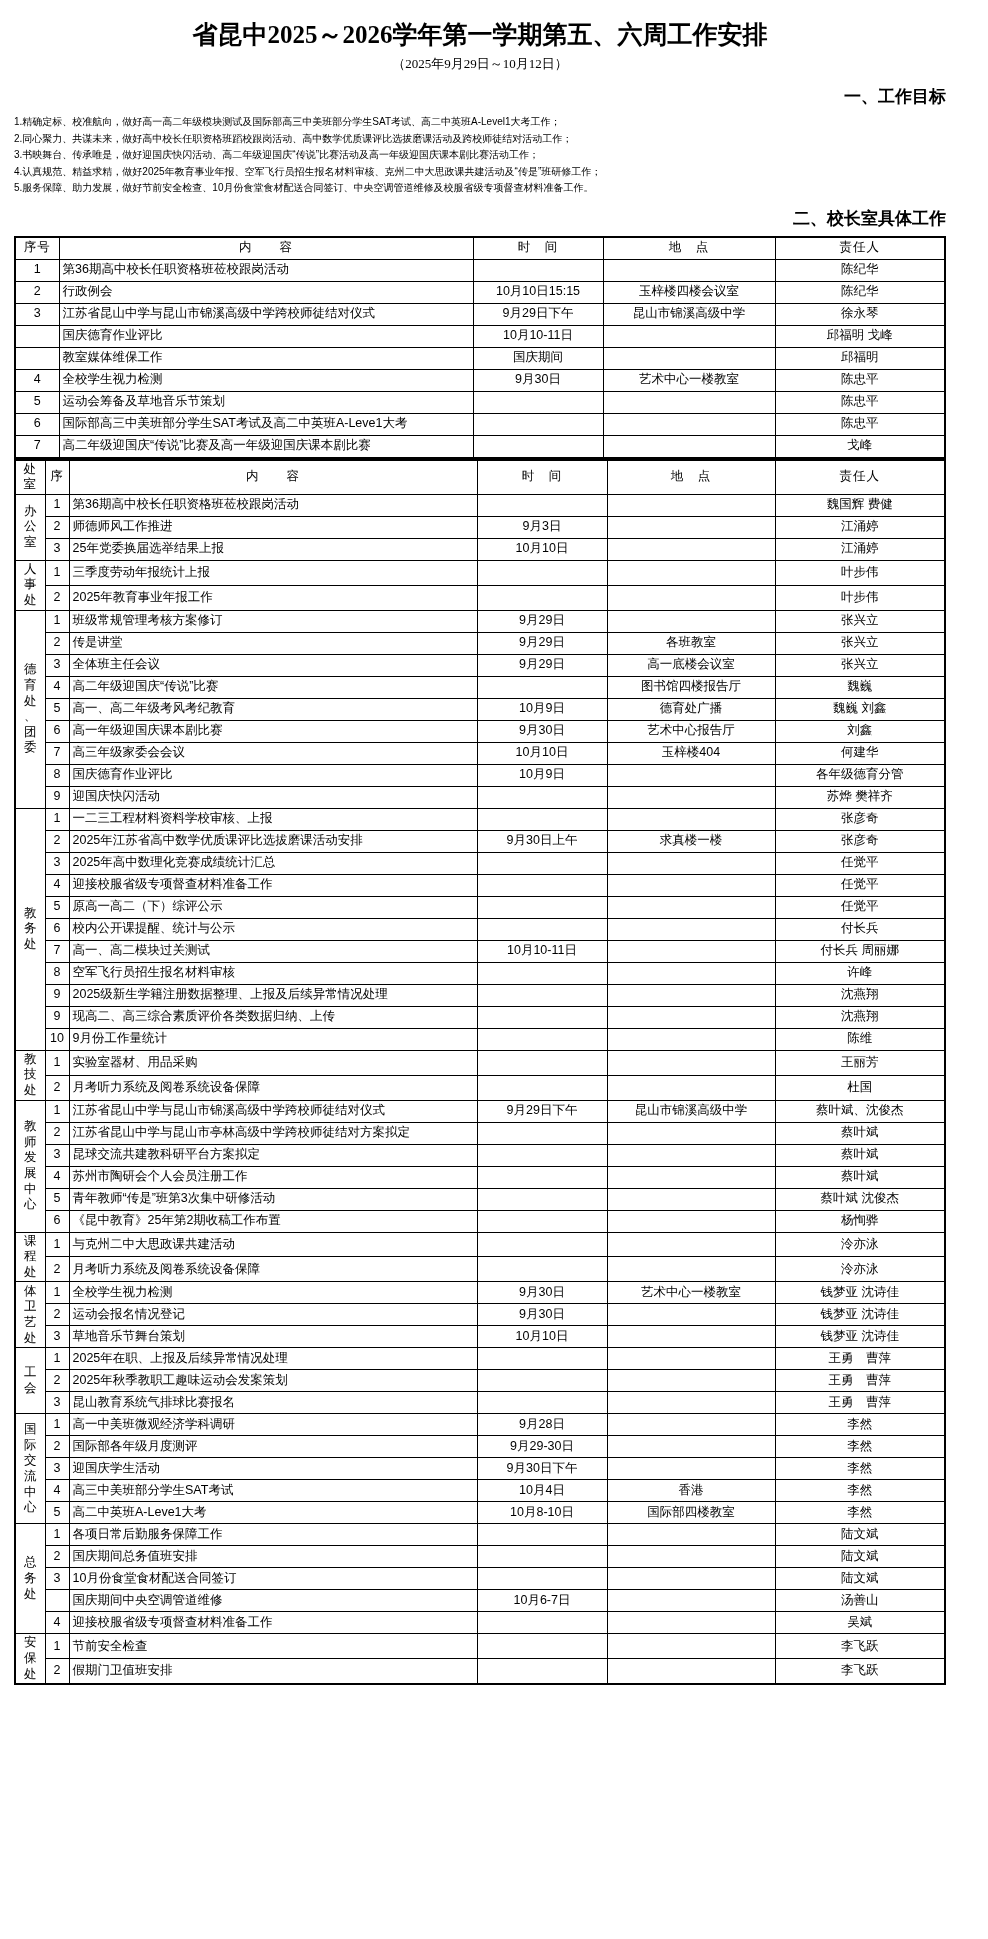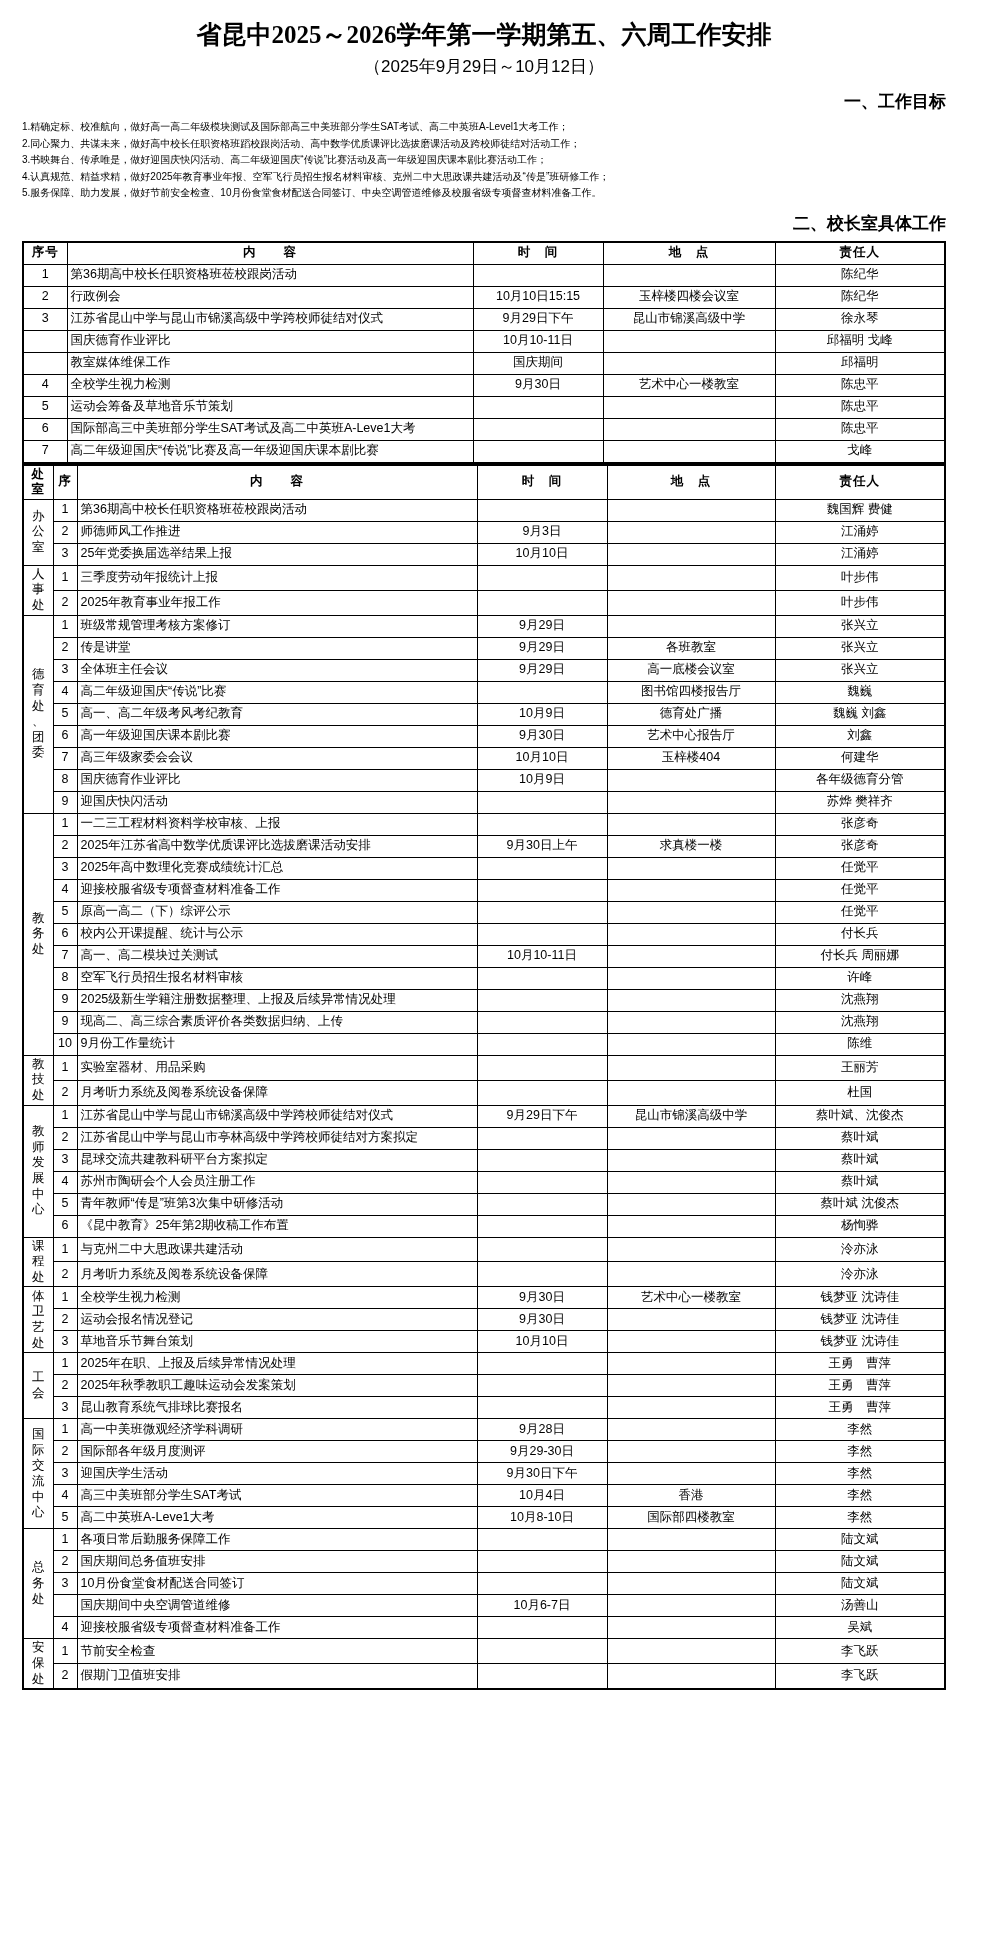--- a/index.html
+++ b/index.html
@@ -2,55 +2,55 @@
 <html><head>
 <meta charset="utf-8">
 <style>
   html,body{margin:0;padding:0;}
   body{
     width:988px;
     background:#ffffff;
     font-family:"Liberation Sans","DejaVu Sans",sans-serif;
     color:#000;
   }
-  .page{width:960px;box-sizing:border-box;padding:10px 14px 6px 22px;}
+  .page{width:960px;box-sizing:border-box;padding:10px 14px 6px 14px;}
   .doc-title{
     text-align:center;
     font-family:"Liberation Serif","DejaVu Serif",serif;
     font-weight:bold;
     font-size:25px;
     letter-spacing:0px;
     margin:8px 0 4px 0;
   }
   .doc-subtitle{
     text-align:center;
-    font-size:17px;
+    font-size:13px;
     margin:0 0 12px 0;
-    font-family:Liberation Sans, sans-serif;
+    font-family:Liberation Serif, serif;
   }
   .section-title{
     font-family:"Liberation Serif","DejaVu Serif",serif;
     font-weight:bold;
     font-size:17px;
     margin:10px 0 6px 0;
     text-align:right;
   }
   .goals{font-size:10px;line-height:1.65;margin:0 0 4px 0;}
   .goals div{white-space:nowrap;}
   table{border-collapse:collapse;width:100%;table-layout:fixed;}
   table.grid{border:2px solid #000;}
   table.grid td,table.grid th{
     border:1px solid #000;
     font-size:12.5px;
     padding:1px 3px;
     height:19px;
     line-height:1.25;
     vertical-align:middle;
   }
-  .hdr td{font-weight:bold;text-align:center;font-size:13px;letter-spacing:1px;margin-top:31px;}
+  .hdr td{font-weight:normal;text-align:center;font-size:13px;letter-spacing:1px;margin-top:31px;}
   .c{text-align:center;}
   .l{text-align:left;padding-left:5px;}
   .vert{
     text-align:center;
     font-weight:normal;
     width:26px;
     font-size:12.5px;
     line-height:1.15;
     padding:1px 0;
   }

